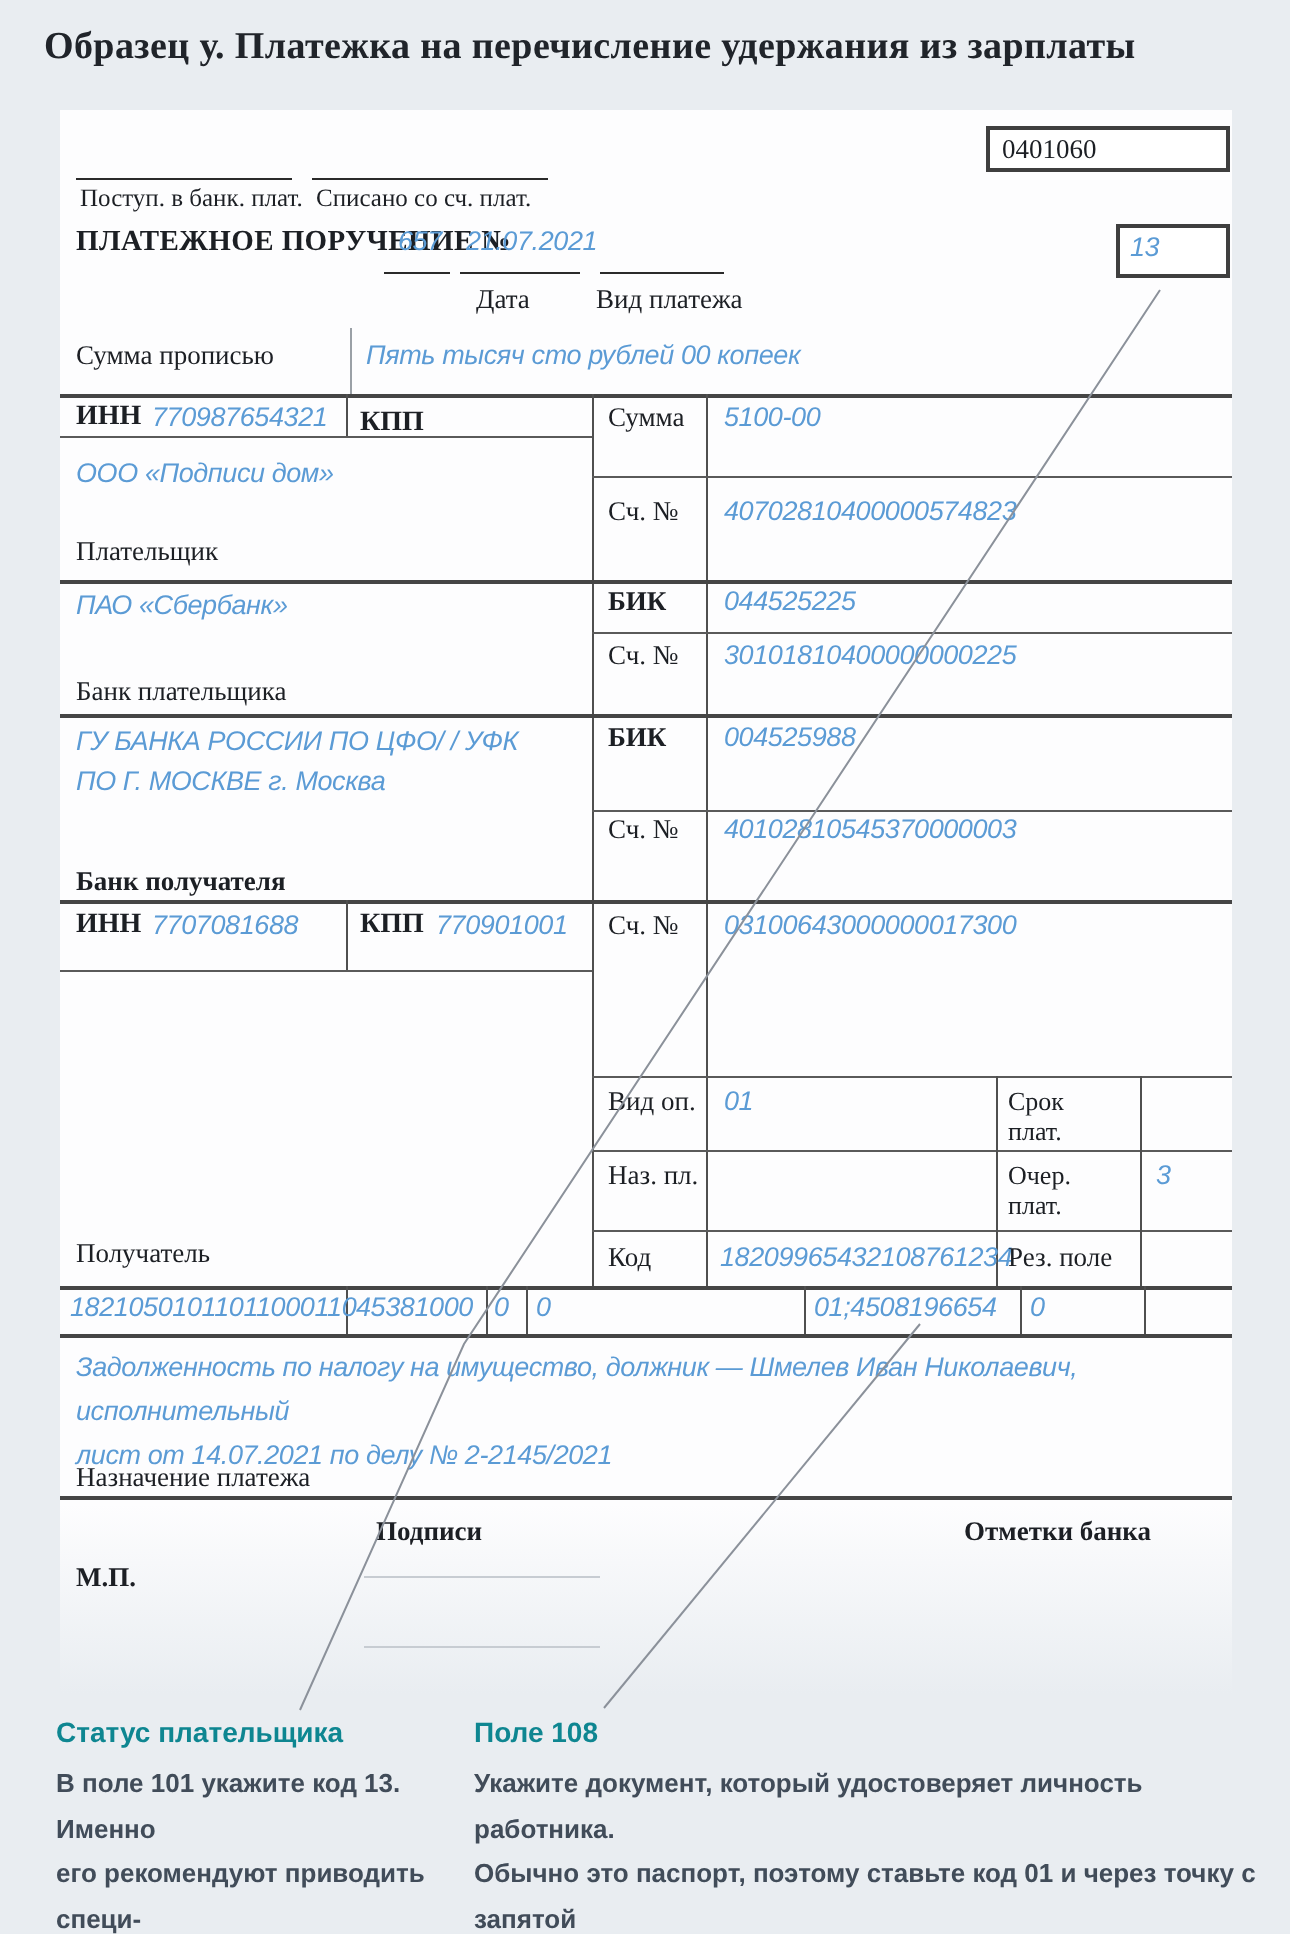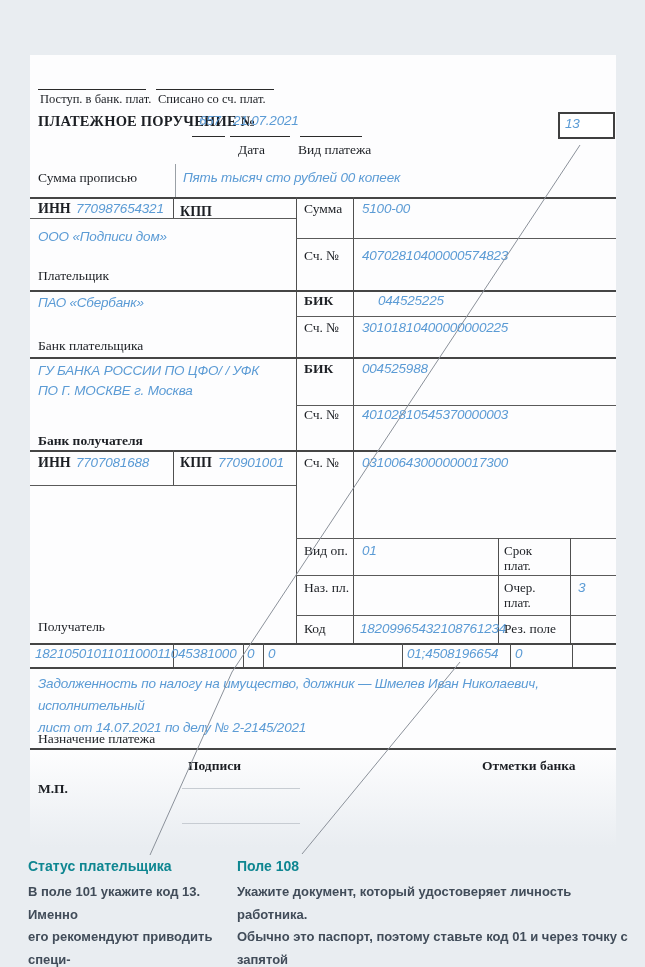--- a/index.html
+++ b/index.html
@@ -51,23 +51,27 @@
     position:absolute; font-family:"Liberation Sans", sans-serif;
     font-weight:600; font-size:13px; color:#414c59;
     line-height:22.5px; white-space:pre-line;
   }
 </style>
 </head>
 <body>
 
 <div class="page">
 
+  <div class="page-title">Образец у. Платежка на перечисление удержания из зарплаты</div>
 
   <div class="form">
 
+    <div class="codebox" style="left:463px; top:8px; width:122px; height:23px;">
+      <span>0401060</span>
+    </div>
 
     <div class="hline black" style="left:8px; top:34px; width:108px;"></div>
     <div class="lbl sm" style="left:10px; top:37px;">Поступ. в банк. плат.</div>
     <div class="hline black" style="left:126px; top:34px; width:118px;"></div>
     <div class="lbl sm" style="left:128px; top:37px;">Списано со сч. плат.</div>
 
     <div class="lbl b" style="left:8px; top:58px;">ПЛАТЕЖНОЕ ПОРУЧЕНИЕ №</div>
     <div class="val" style="left:169px; top:58px;">657</div>
     <div class="hline black" style="left:162px; top:81px; width:33px;"></div>
     <div class="val" style="left:203px; top:58px;">21.07.2021</div>
@@ -117,21 +121,21 @@
     <div class="lbl" style="left:274px; top:146px;">Сумма</div>
     <div class="val" style="left:332px; top:146px;">5100-00</div>
 
     <div class="val" style="left:8px; top:174px;">ООО «Подписи дом»</div>
     <div class="lbl" style="left:274px; top:193px;">Сч. №</div>
     <div class="val" style="left:332px; top:193px;text-align:center;">40702810400000574823</div>
     <div class="lbl" style="left:8px; top:213px;">Плательщик</div>
 
     <div class="val" style="left:8px; top:240px;">ПАО «Сбербанк»</div>
     <div class="lbl" style="left:274px; top:238px; font-weight:bold;">БИК</div>
-    <div class="val" style="left:332px; top:238px;margin-left:16px;">044525225</div>
+    <div class="val" style="left:332px; top:238px;">044525225</div>
     <div class="lbl" style="left:274px; top:265px;">Сч. №</div>
     <div class="val" style="left:332px; top:265px;">30101810400000000225</div>
     <div class="lbl" style="left:8px; top:283px;">Банк плательщика</div>
 
     <div class="val wrap" style="left:8px; top:306px; width:268px;">ГУ БАНКА РОССИИ ПО ЦФО/ / УФК
 ПО Г. МОСКВЕ г. Москва</div>
     <div class="lbl" style="left:274px; top:306px; font-weight:bold;">БИК</div>
     <div class="val" style="left:332px; top:306px;">004525988</div>
     <div class="lbl" style="left:274px; top:352px;">Сч. №</div>
     <div class="val" style="left:332px; top:352px;">40102810545370000003</div>

